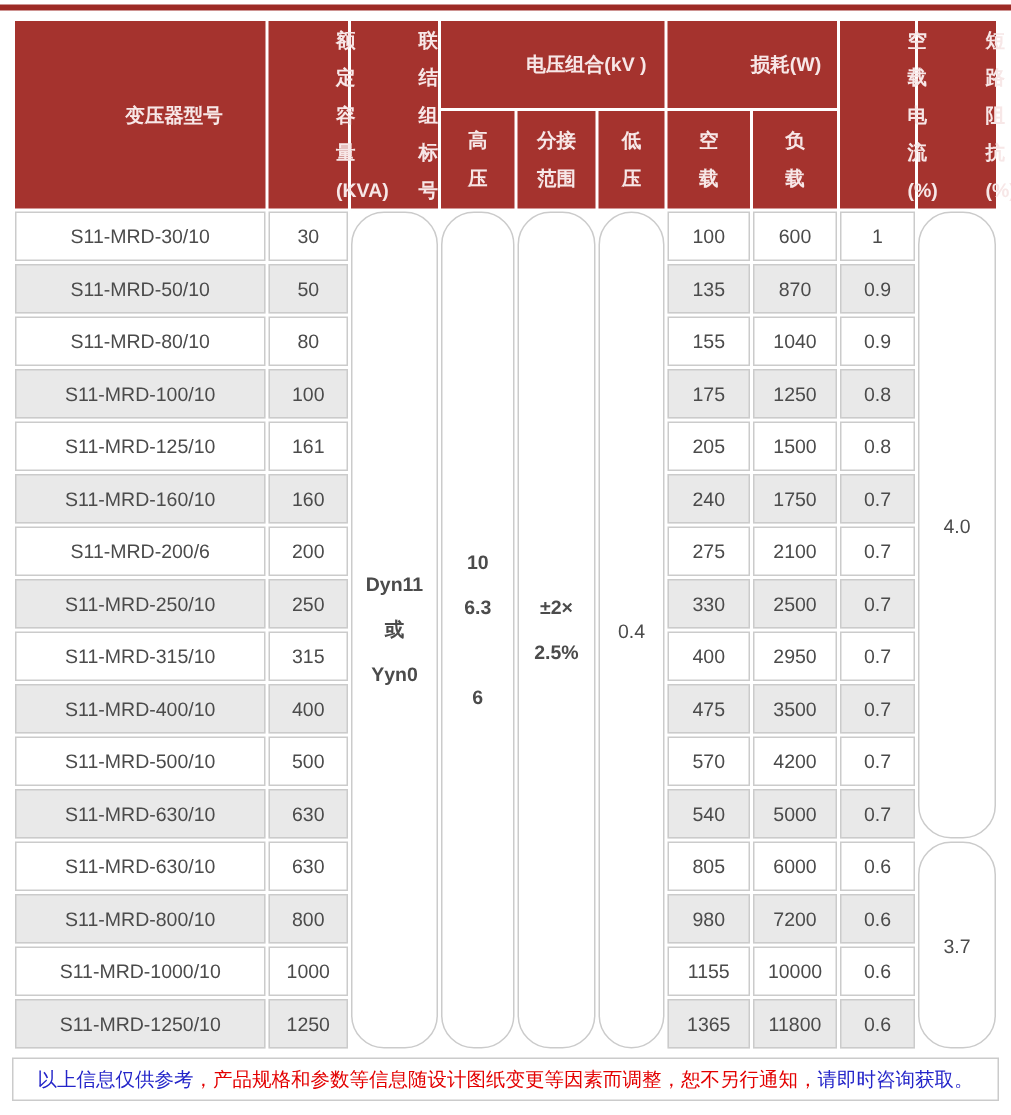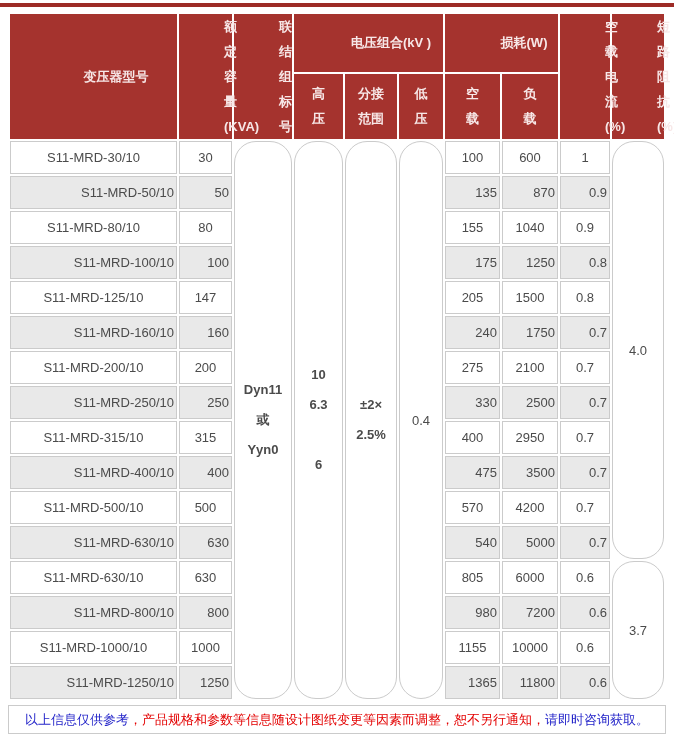--- a/index.html
+++ b/index.html
@@ -42,21 +42,21 @@
   td {
     border: 1px solid #cbcbcb;
     font-size: 13px;
     text-align: center;
     vertical-align: middle;
     height: 33px;
     padding: 0 2px;
     color: #4b4b4b;
     background: #fff;
   }
-  tr.even td { background: #e9e9e9; text-align: right; }
+  tr.even td { background: #e9e9e9; }
   td.merged { background: #fff !important; border-radius: 22px; }
   .merged-line { line-height: 30px; font-weight: bold; }
   .gap-above { margin-top: 30px; }
 
   .footer-note {
     margin: 4px 8px 0 8px;
     width: 658px;
     border: 1px solid #cbcbcb;
     background: #fff;
     text-align: center;
@@ -178,34 +178,34 @@
         </tr>
         <tr class="even">
           <td>S11-MRD-100/10</td>
           <td>100</td>
           <td>175</td>
           <td>1250</td>
           <td>0.8</td>
         </tr>
         <tr class="odd">
           <td>S11-MRD-125/10</td>
-          <td>147</td>
+          <td>161</td>
           <td>205</td>
           <td>1500</td>
           <td>0.8</td>
         </tr>
         <tr class="even">
           <td>S11-MRD-160/10</td>
           <td>160</td>
           <td>240</td>
           <td>1750</td>
           <td>0.7</td>
         </tr>
         <tr class="odd">
-          <td>S11-MRD-200/10</td>
+          <td>S11-MRD-200/6</td>
           <td>200</td>
           <td>275</td>
           <td>2100</td>
           <td>0.7</td>
         </tr>
         <tr class="even">
           <td>S11-MRD-250/10</td>
           <td>250</td>
           <td>330</td>
           <td>2500</td>

